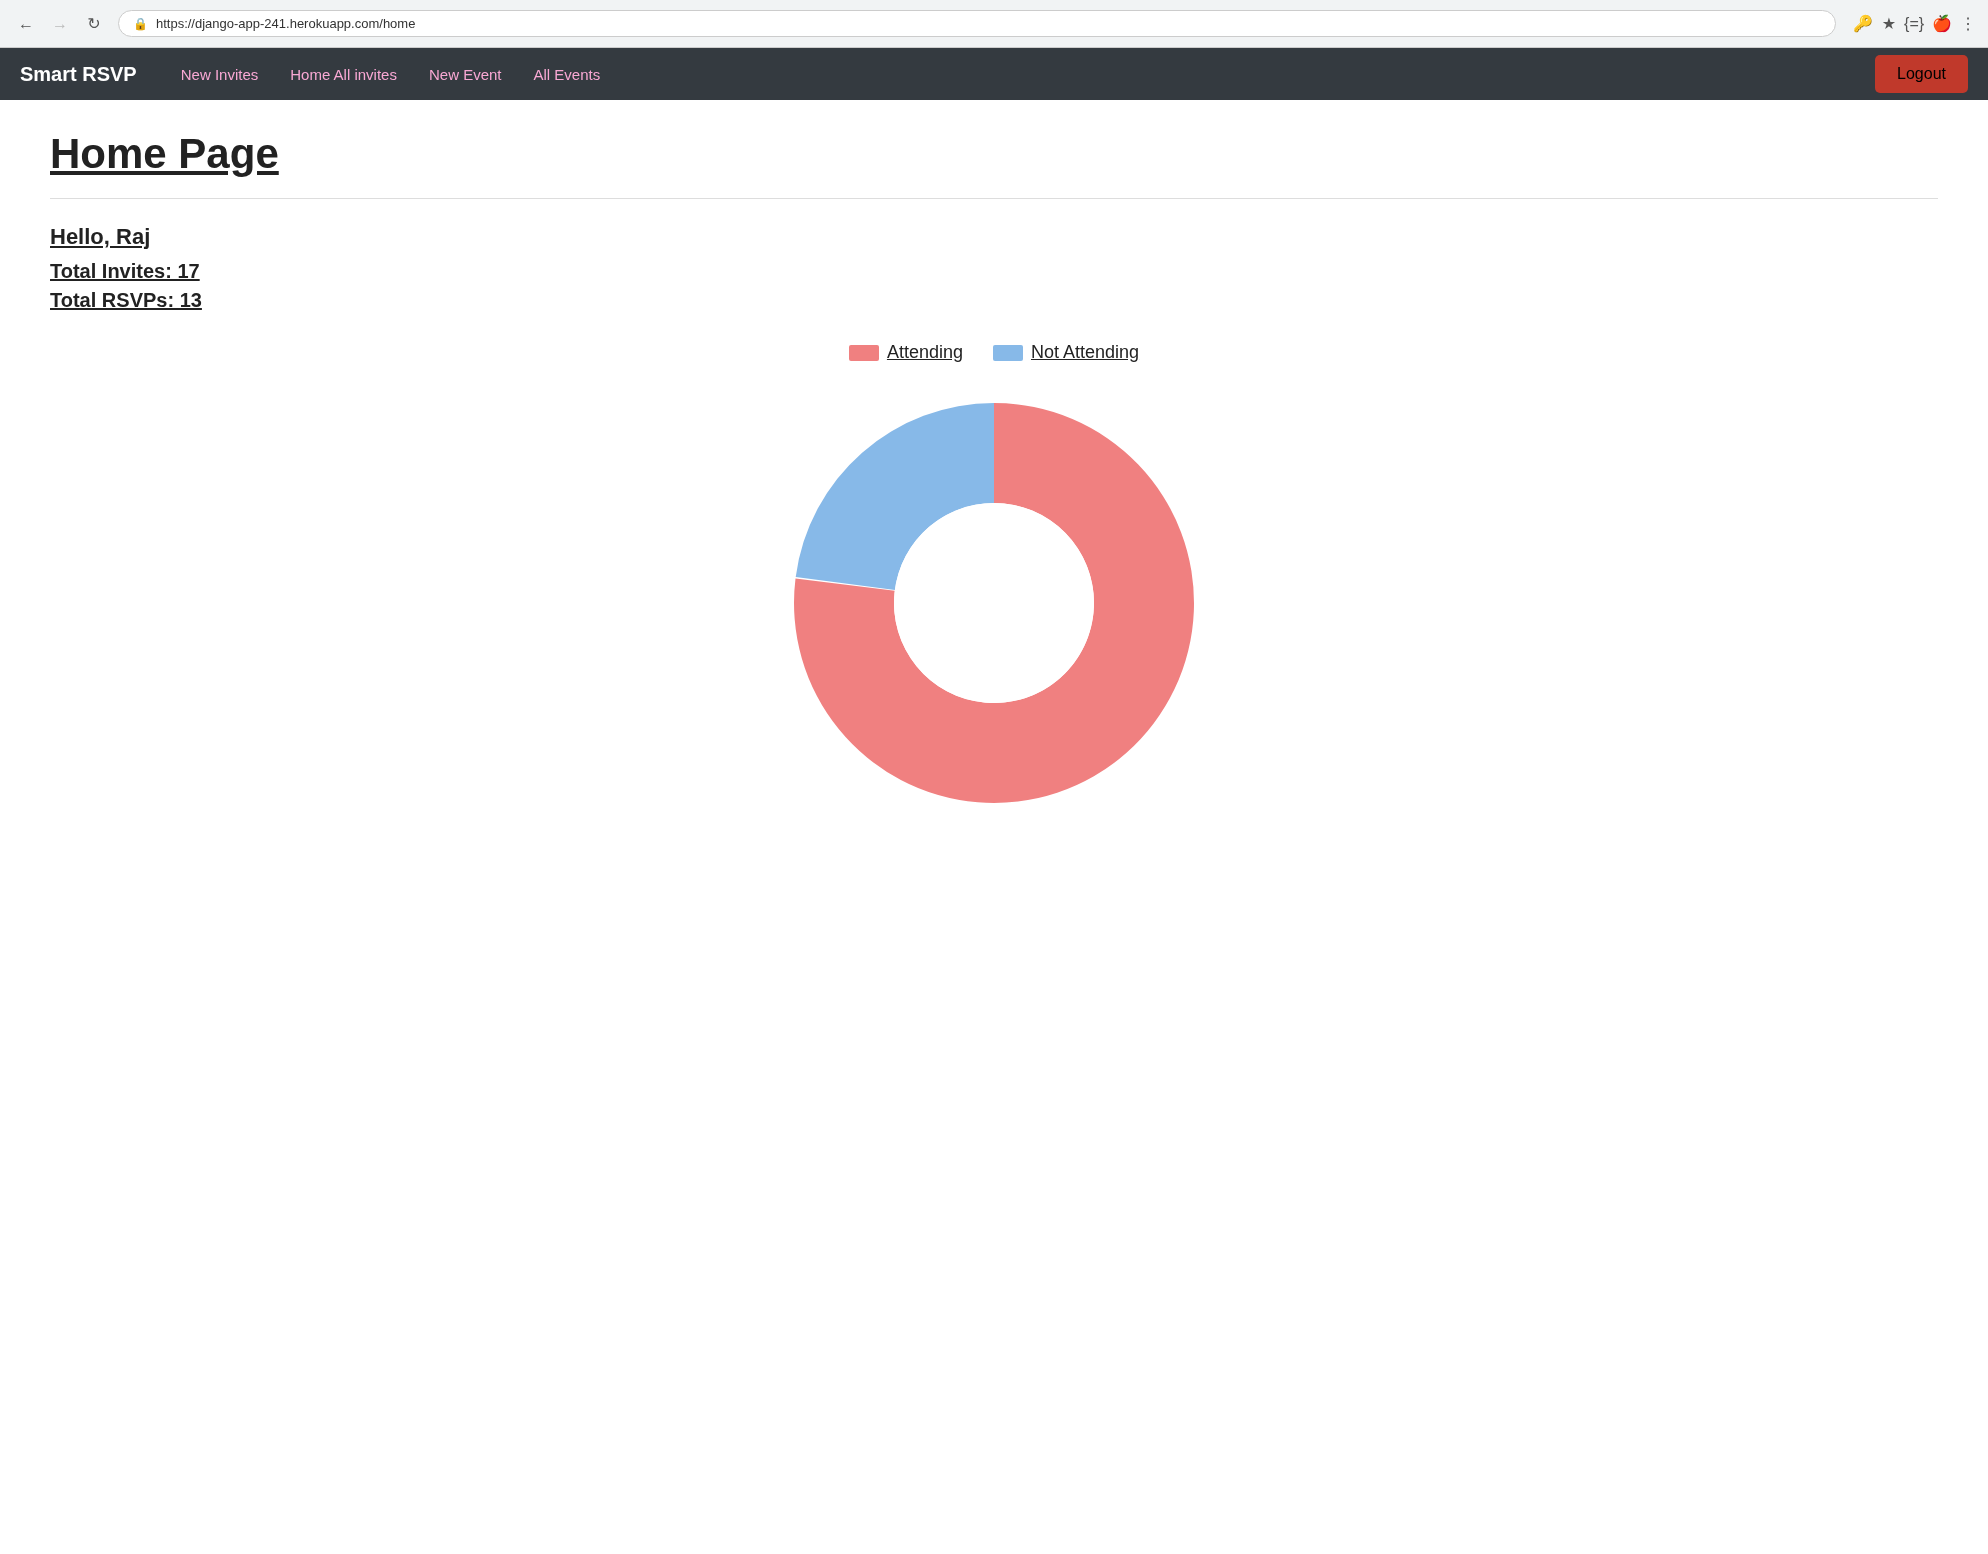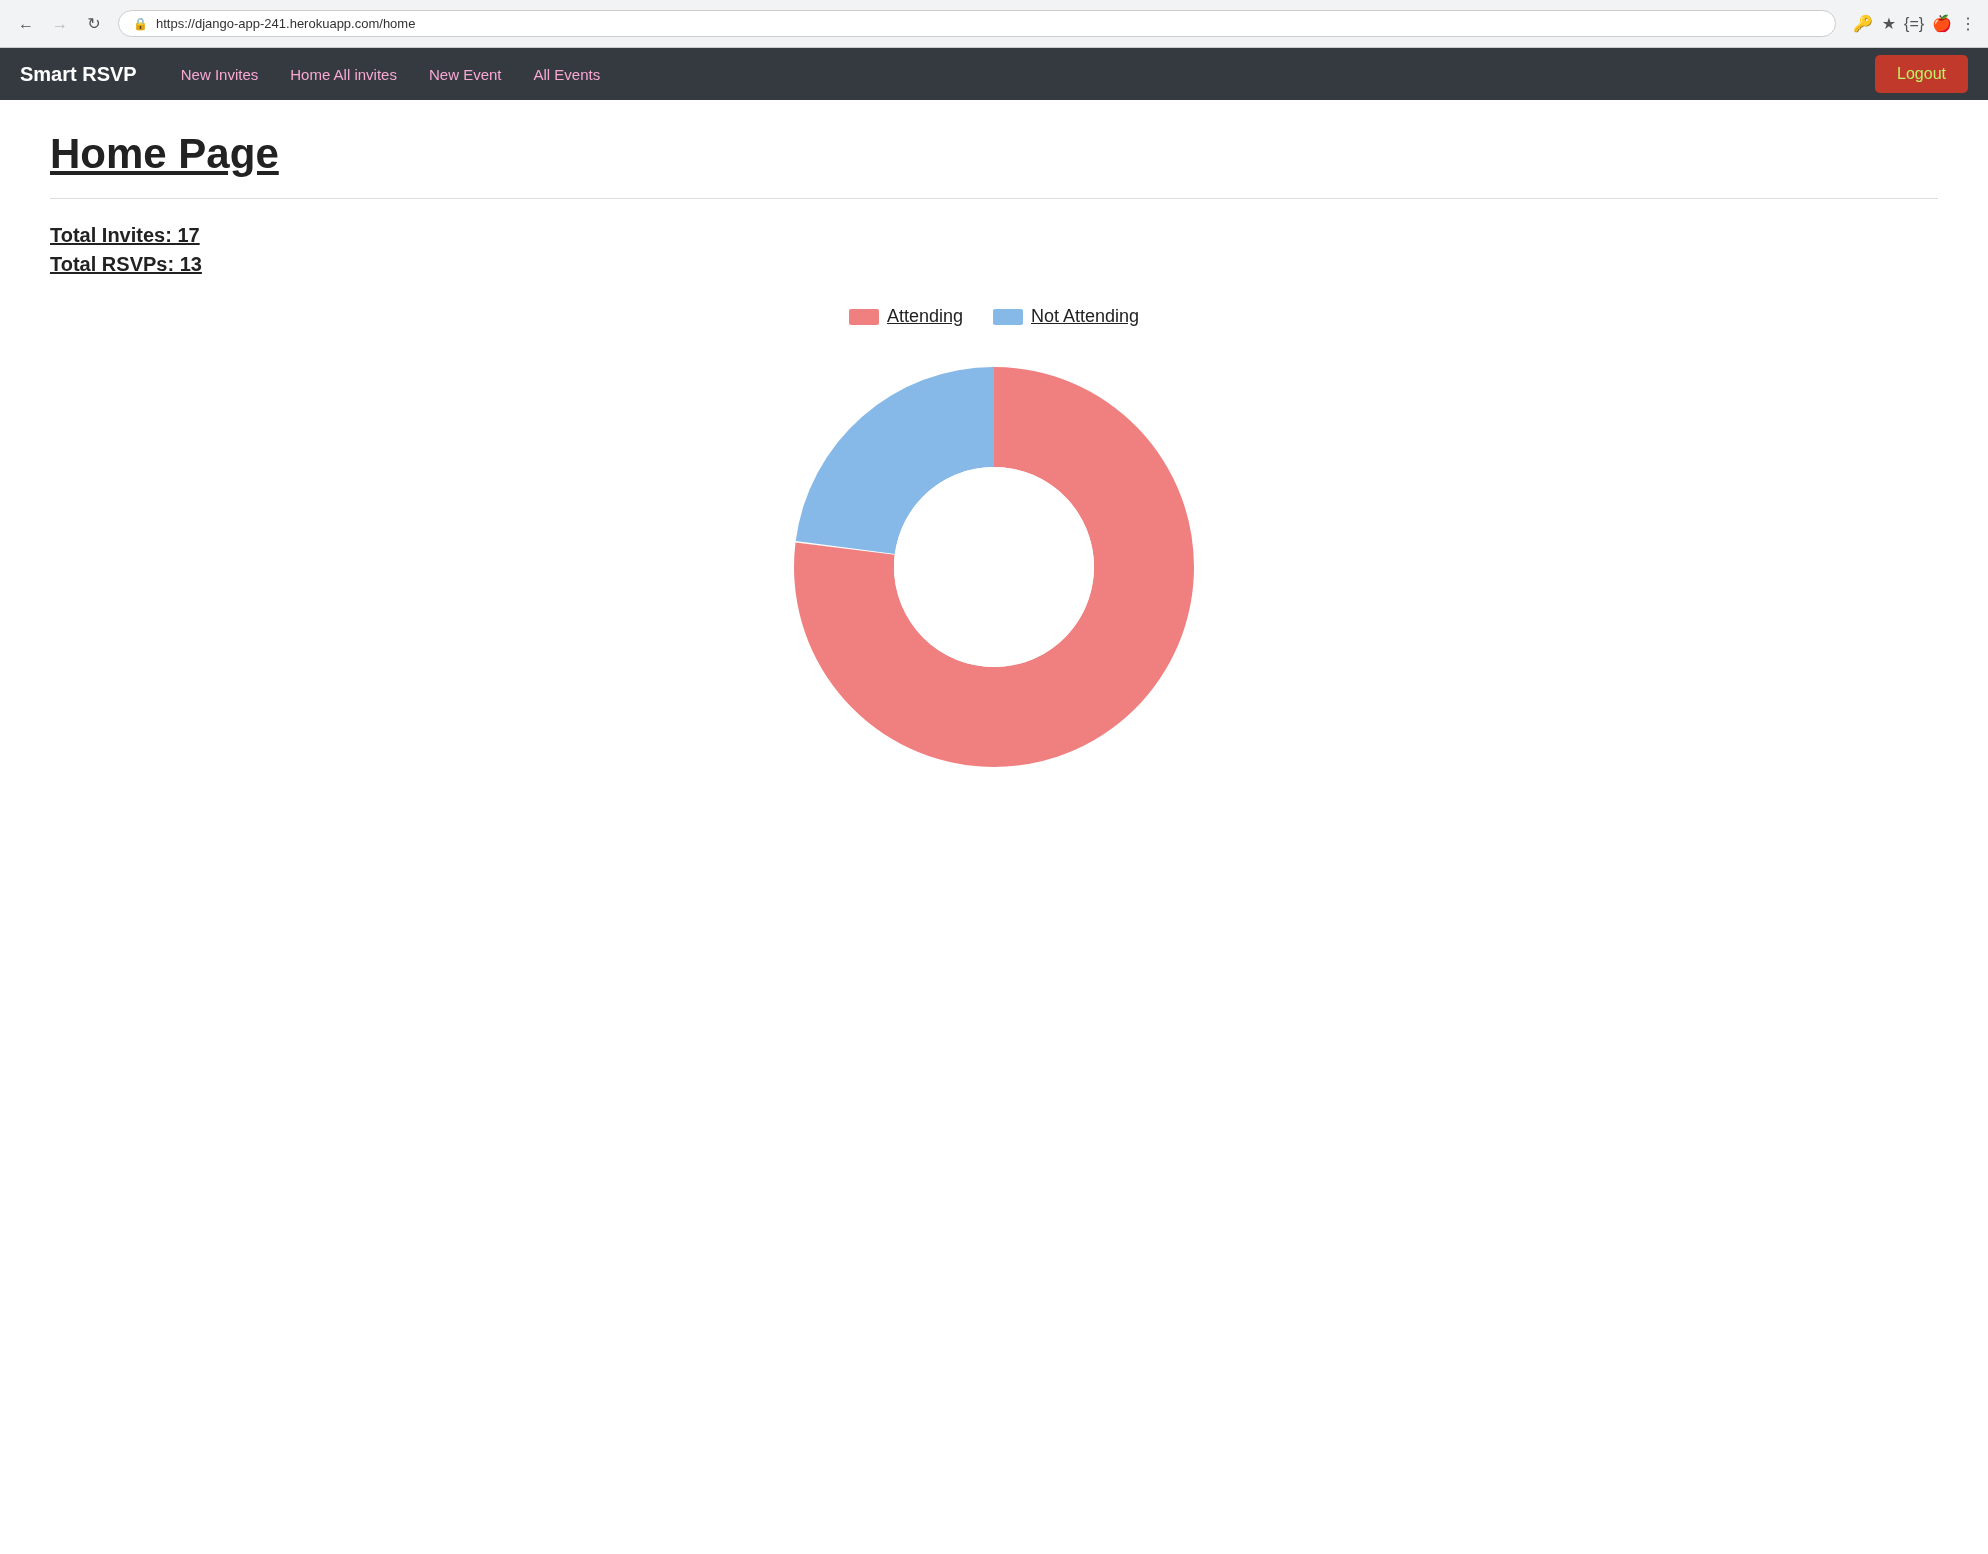--- a/index.html
+++ b/index.html
@@ -101,21 +101,21 @@
       color: #f9a8d4;
       text-decoration: none;
       padding: 8px 14px;
       font-size: 15px;
       border-radius: 4px;
       cursor: pointer;
     }
 
     .logout-btn {
       background: #c0392b;
-      color: #bef264;
+      color: #000000;
       border: none;
       padding: 10px 22px;
       border-radius: 5px;
       font-size: 16px;
       cursor: pointer;
       font-weight: 500;
     }
 
     
     .main-content {
@@ -221,20 +221,21 @@
     <a class="navbar-link">New Event</a>
     <a class="navbar-link">All Events</a>
   </div>
   <button class="logout-btn">Logout</button>
 </nav>
 
 <div class="main-content">
   <h1 class="page-title">Home Page</h1>
   <hr class="divider">
 
+  <p class="greeting">Hello, Raj</p>
   <p class="stat-line">Total Invites: 17</p>
   <p class="stat-line">Total RSVPs: 13</p>
 
   <div class="chart-container">
     <div class="chart-legend">
       <div class="legend-item">
         <div class="legend-swatch swatch-pink"></div>
         <span>Attending</span>
       </div>
       <div class="legend-item">

